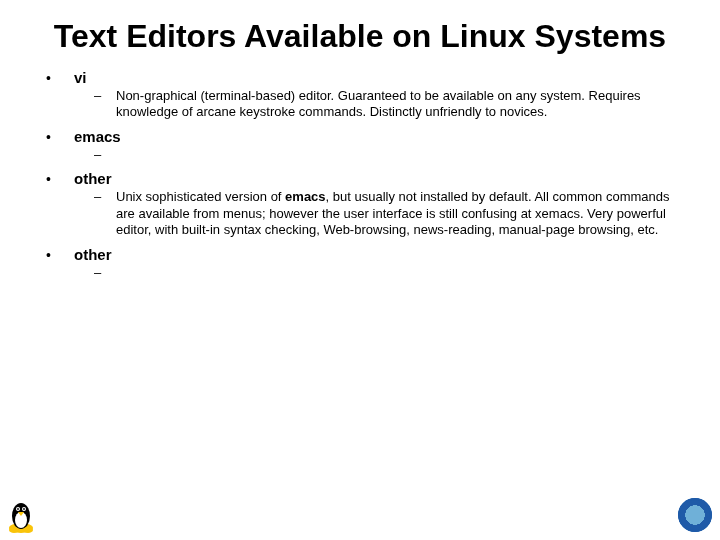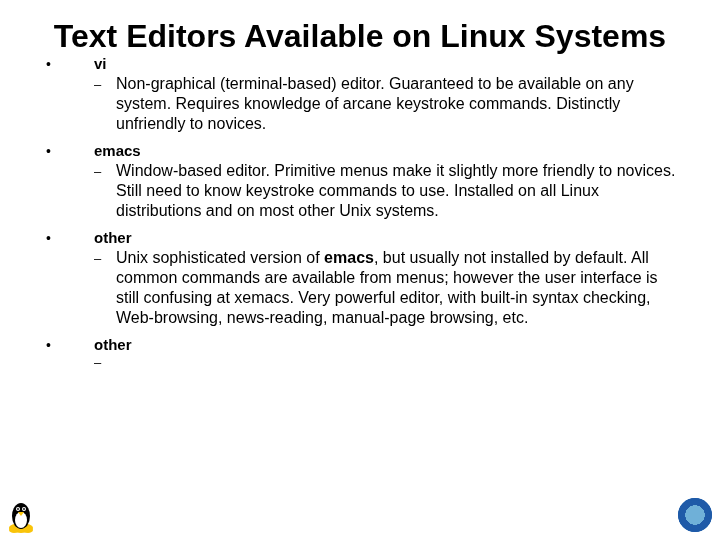--- a/index.html
+++ b/index.html
@@ -13,20 +13,21 @@
     overflow: hidden;
   }
   .slide {
     padding: 18px 40px 0 40px;
   }
   .title {
     font-size: 32px;
     font-weight: bold;
     text-align: center;
     line-height: 1.15;
+    margin-bottom: 14px;
   }
   ul.top {
     list-style: none;
     padding-left: 0;
   }
   ul.top > li {
     margin-bottom: 4px;
   }
   .bullet-row {
     display: flex;
@@ -35,36 +36,35 @@
   .dot {
     width: 34px;
     flex-shrink: 0;
     font-size: 14px;
     text-align: left;
     padding-left: 6px;
   }
   .editor-name {
     font-size: 15px;
     font-weight: bold;
-    margin-left: 20px;
   }
   .sub {
     display: flex;
     align-items: baseline;
     padding-left: 54px;
     margin-top: 2px;
     margin-bottom: 8px;
   }
   .dash {
     width: 22px;
     flex-shrink: 0;
     font-size: 13px;
   }
   .desc {
-    font-size: 16px;
+    font-size: 13px;
     line-height: 1.25;
   }
   .desc b { font-weight: bold; }
   .footer-left {
     position: absolute;
     left: 6px;
     bottom: 6px;
     width: 30px;
     height: 36px;
   }
@@ -101,21 +101,20 @@
       </div>
     </li>
 
     <li>
       <div class="bullet-row">
         <span class="dot">•</span>
         <span class="editor-name">emacs</span>
       </div>
       <div class="sub">
         <span class="dash">–</span>
-        <span class="desc">Window-based editor. Primitive menus make it slightly more friendly to novices. Still need to know keystroke commands to use. Installed on all Linux distributions and on most other Unix systems.</span>
       </div>
     </li>
 
     <li>
       <div class="bullet-row">
         <span class="dot">•</span>
         <span class="editor-name">other</span>
       </div>
       <div class="sub">
         <span class="dash">–</span>

